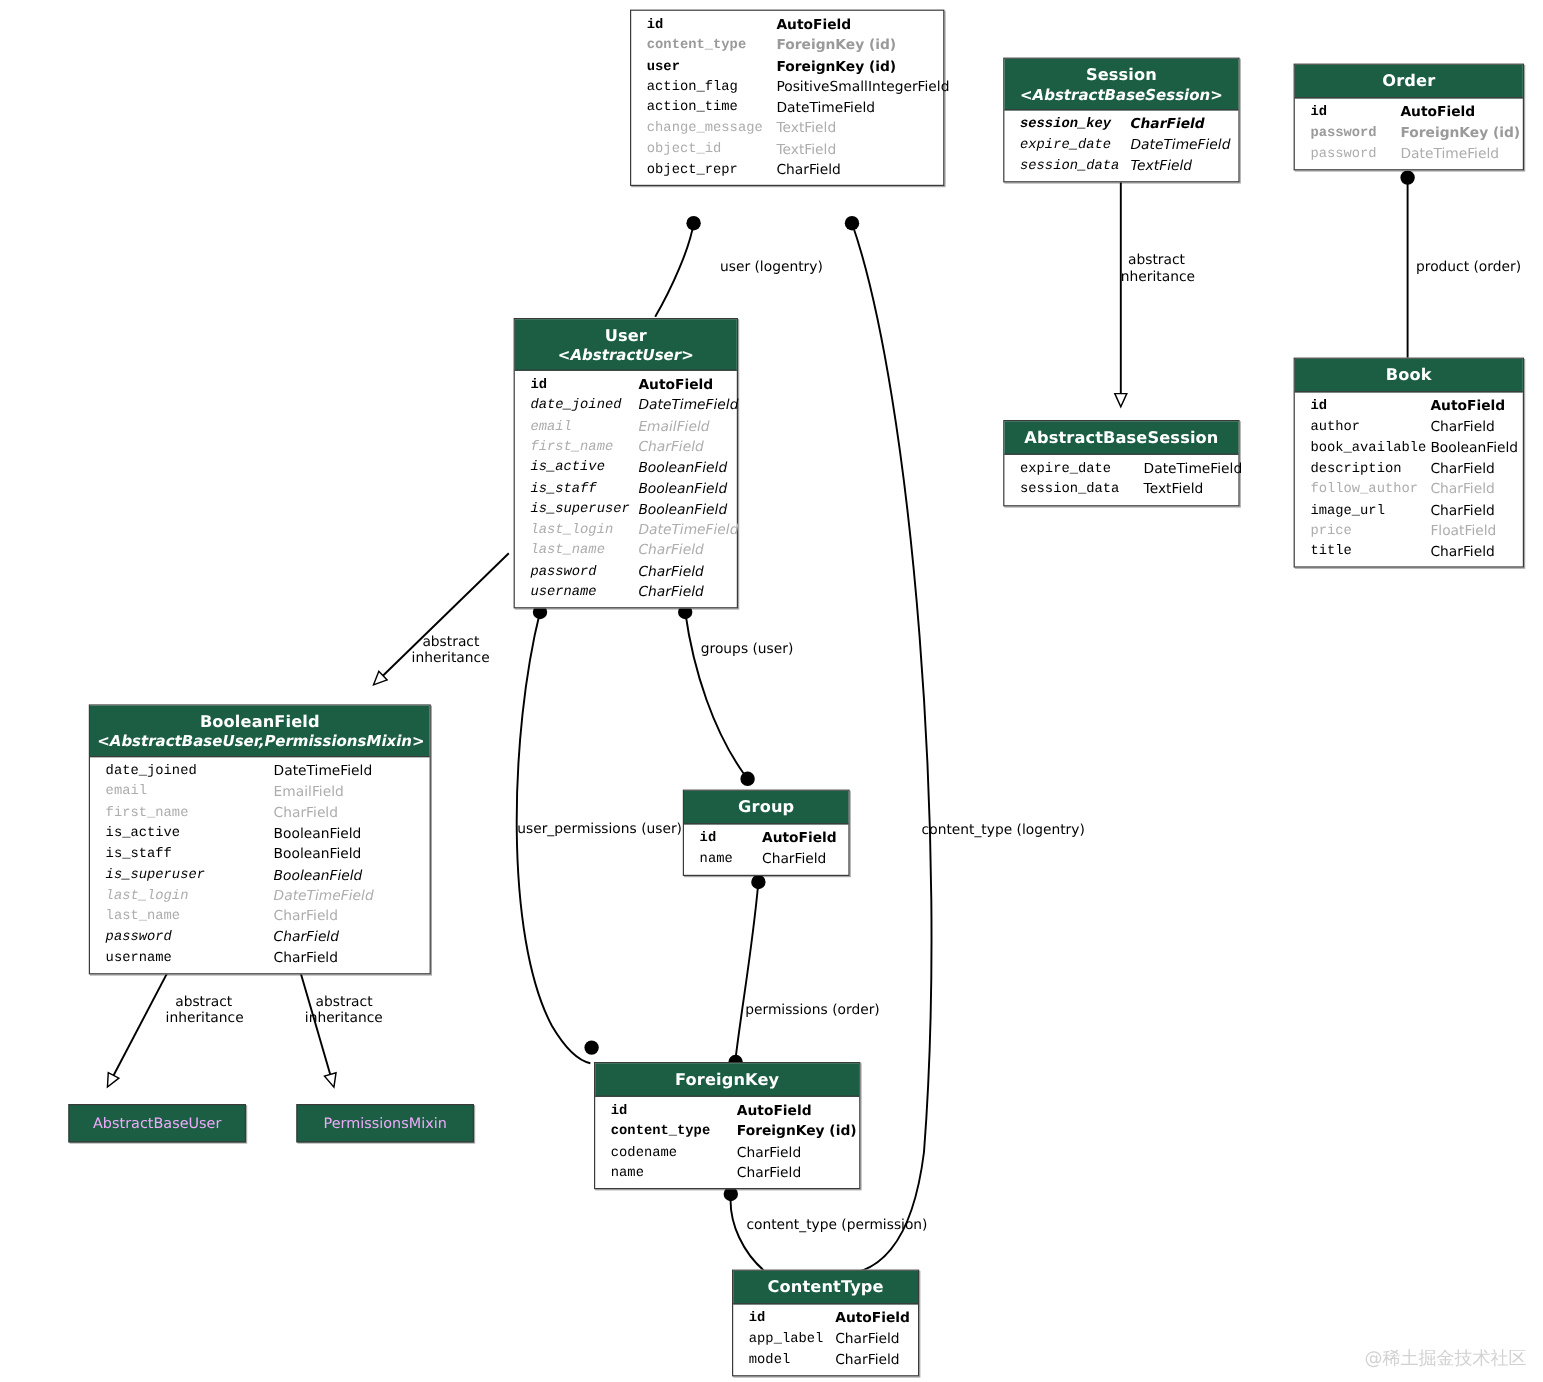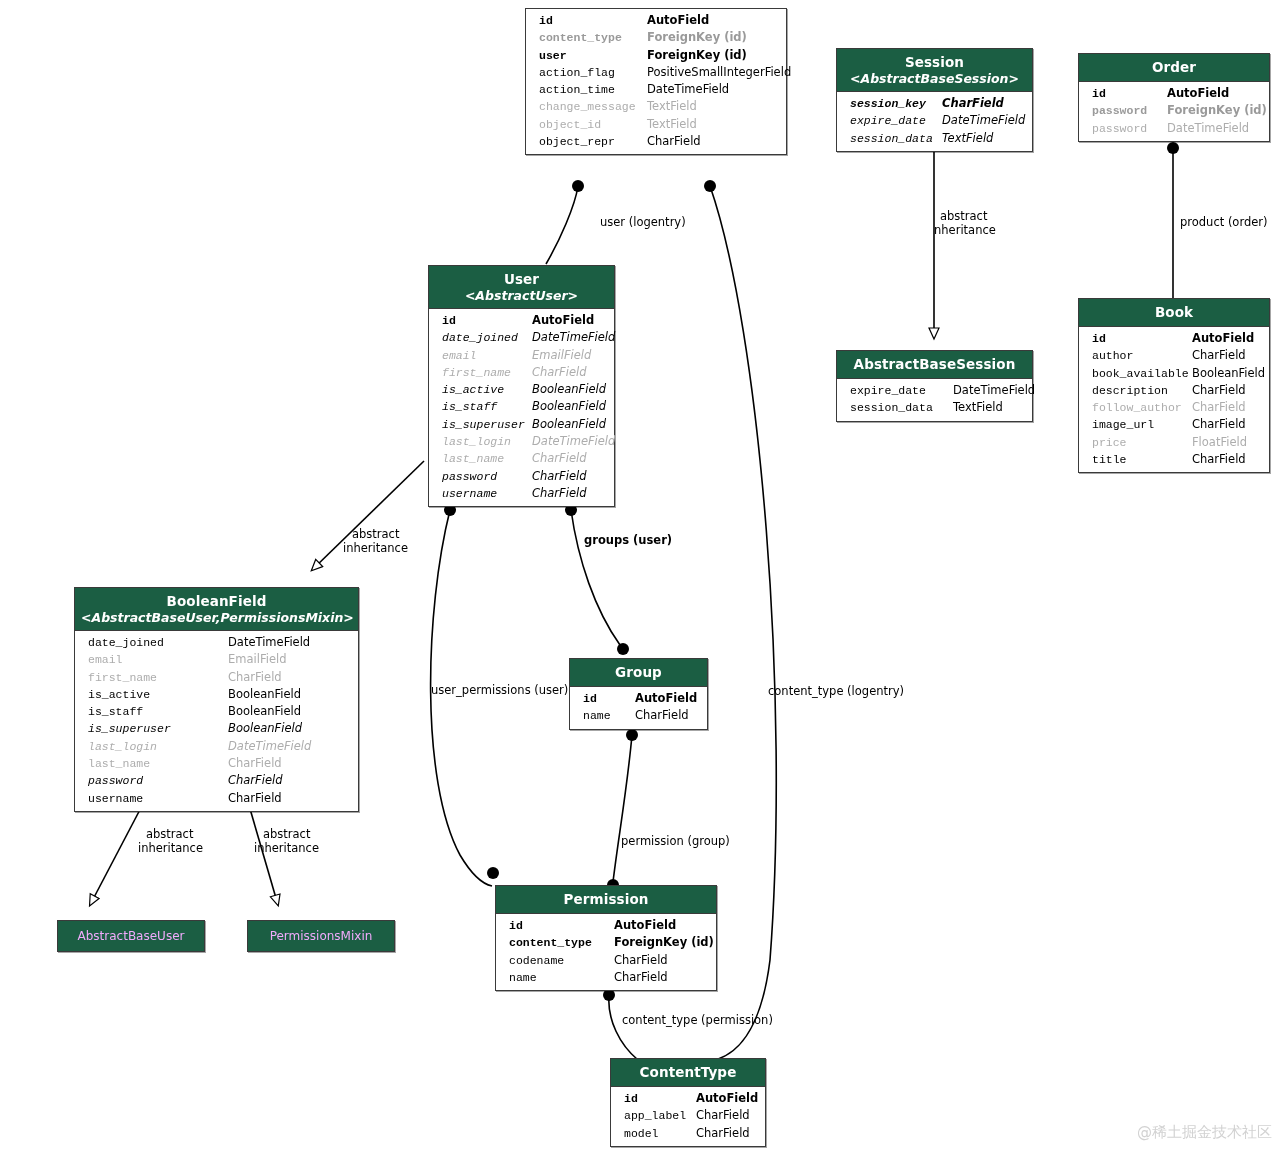--- a/index.html
+++ b/index.html
@@ -357,21 +357,21 @@
         </div>
       <div class="row">
           <span class="fname n" style="width:52px">name</span>
           <span class="n">CharField</span>
         </div>
     </div>
   </div>
 
   <div class="entity" style="left:495px;top:885px;width:222px;">
     <div class="hdr">
-      <span class="tname">Permission</span>
+      <span class="tname">ForeignKey</span>
     </div>
     <div class="rows">
       <div class="row">
           <span class="fname b" style="width:105px">id</span>
           <span class="b">AutoField</span>
         </div>
       <div class="row">
           <span class="fname b" style="width:105px">content_type</span>
           <span class="b">ForeignKey (id)</span>
         </div>
@@ -409,23 +409,23 @@
   <div class="plainbox" style="left:16px;top:920px;width:148px;height:32px;">
     <span>AbstractBaseUser</span>
   </div>
 
   <div class="plainbox" style="left:206px;top:920px;width:148px;height:32px;">
     <span>PermissionsMixin</span>
   </div>
 
   <div class="elabel" style="left:600px;top:216px;">user (logentry)</div>
   <div class="elabel" style="left:768px;top:685px;">content_type (logentry)</div>
-  <div class="elabel" style="left:584px;top:534px;font-weight:bold;">groups (user)</div>
+  <div class="elabel" style="left:584px;top:534px;">groups (user)</div>
   <div class="elabel" style="left:431px;top:684px;">user_permissions (user)</div>
-  <div class="elabel" style="left:621px;top:835px;">permission (group)</div>
+  <div class="elabel" style="left:621px;top:835px;">permissions (order)</div>
   <div class="elabel" style="left:622px;top:1014px;">content_type (permission)</div>
   <div class="elabel" style="left:1180px;top:216px;">product (order)</div>
 
   <div class="elabel" style="left:940px;top:210px;">abstract</div>
   <div class="elabel" style="left:934px;top:224px;">nheritance</div>
 
   <div class="elabel" style="left:352px;top:528px;">abstract</div>
   <div class="elabel" style="left:343px;top:542px;">inheritance</div>
 
   <div class="elabel" style="left:146px;top:828px;">abstract</div>

